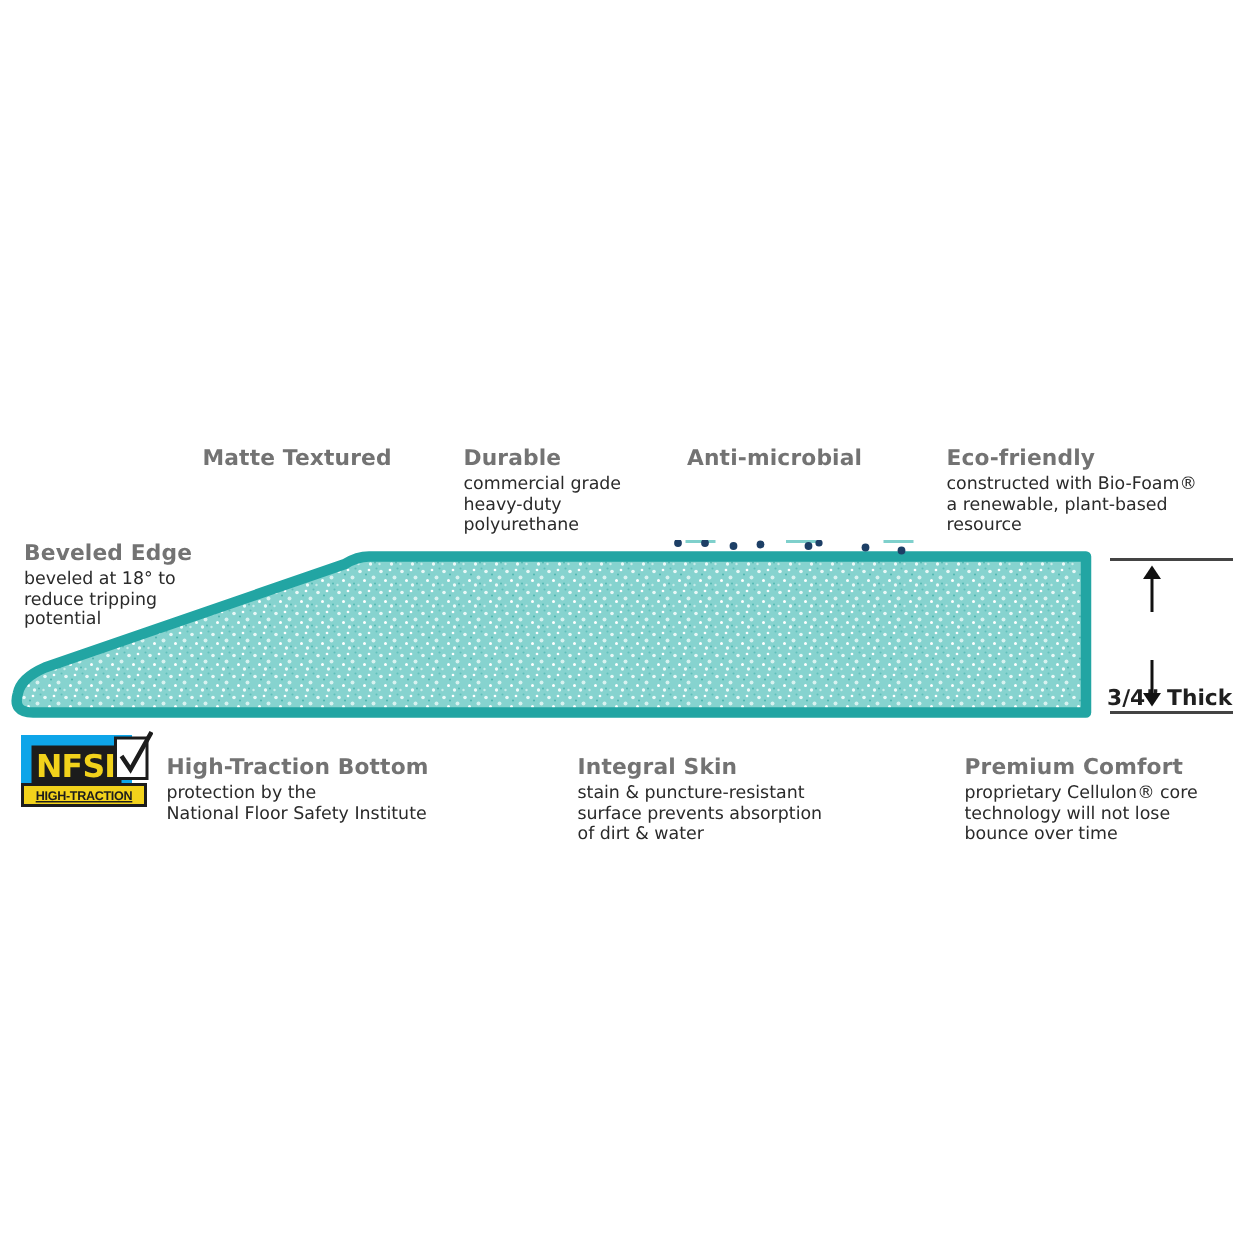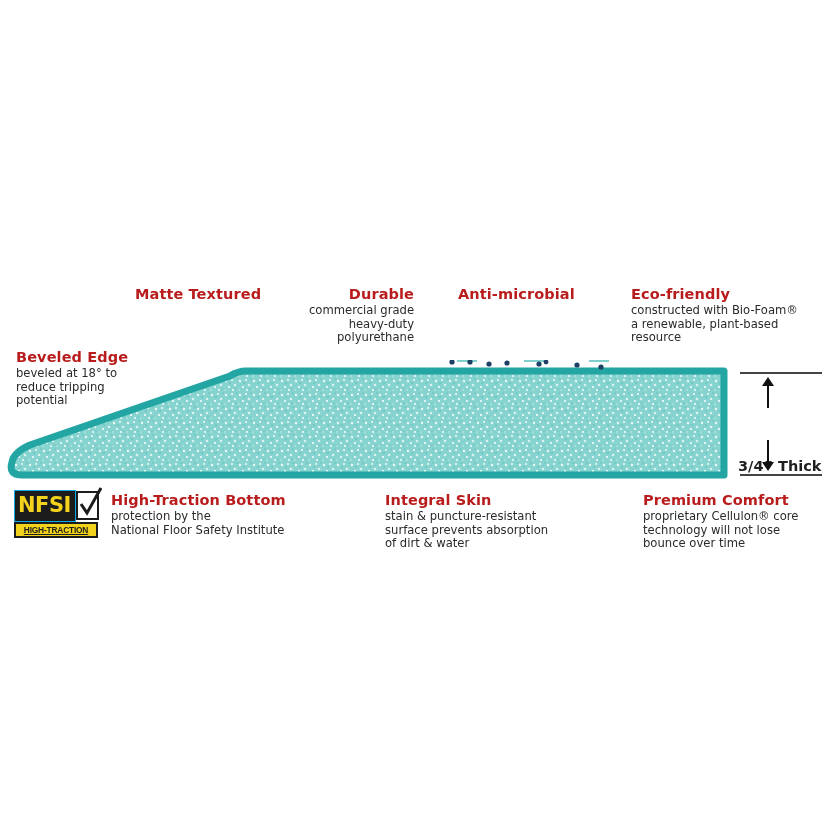--- a/index.html
+++ b/index.html
@@ -1,33 +1,33 @@
 <!DOCTYPE html>
 <html><head>
   <meta charset="utf-8">
   <style>
     html, body { margin:0; padding:0; background:#ffffff; }
     body { width:840px; height:840px; position:relative; overflow:hidden;
            font-family:"DejaVu Sans", sans-serif; color:#1f1f1f; }
     .feat { position:absolute; }
-    .feat h3 { margin:0 0 2px 0; font-size:14.5px; font-weight:bold; color:#b91c1c; letter-spacing:0.1px; white-space:nowrap; }
+    .feat h3 { margin:12px 0 2px 0; font-size:14.5px; font-weight:bold; color:#737373; letter-spacing:0.1px; white-space:nowrap; }
     .feat p { margin:0; font-size:11.6px; line-height:13.5px; color:#2a2a2a; white-space:pre-line; }
     svg.mat { position:absolute; left:0; top:360px; }
     .thick { position:absolute; left:730px; top:370px; width:100px; height:106px; }
     .thick .line { position:absolute; left:10px; width:82px; height:1.5px; background:#444; }
     .thick .lbl { position:absolute; left:8px; top:44px; font-size:14.5px; font-weight:bold; white-space:nowrap;margin-top:44px; }
     .nfsi { position:absolute; left:14px; top:490px; width:86px; height:48px; }
   </style>
 </head>
 <body>
 
 <div class="feat" style="left:135px; top:286px;">
   <h3>Matte Textured</h3>
 </div>
-<div class="feat" style="left:309px; top:286px;text-align:right;">
+<div class="feat" style="left:309px; top:286px;">
   <h3>Durable</h3>
   <p>commercial grade
 heavy-duty
 polyurethane</p>
 </div>
 <div class="feat" style="left:458px; top:286px;">
   <h3>Anti-microbial</h3>
 </div>
 <div class="feat" style="left:631px; top:286px;">
   <h3>Eco-friendly</h3>
@@ -104,21 +104,21 @@
   </svg>
   <div class="lbl">3/4” Thick</div>
   <svg style="position:absolute; left:30px; top:68px;" width="16" height="34">
     <line x1="8" y1="2" x2="8" y2="30" stroke="#111" stroke-width="2"></line>
     <polygon points="2,24 8,33 14,24" fill="#111"></polygon>
   </svg>
   <div class="line" style="top:104px;"></div>
 </div>
 
 <div class="nfsi">
-  <div style="position:absolute; left:0; top:0; width:60px; height:30px; background:#1c1c1c; border:1px solid #0ea5e9;">
+  <div style="position:absolute; left:0; top:0; width:60px; height:30px; background:#1c1c1c; border:7px solid #0ea5e9;">
     <span style="position:absolute; left:3px; top:2px; font-size:21px; font-weight:bold; color:#f2d21b; letter-spacing:-0.5px; font-family:'DejaVu Sans', sans-serif;">NFSI</span>
   </div>
   <svg style="position:absolute; left:62px; top:-4px;" width="26" height="36">
     <rect x="1" y="6" width="21" height="27" fill="#fff" stroke="#1c1c1c" stroke-width="2"></rect>
     <polyline points="5,18 11,27 25,2" fill="none" stroke="#1c1c1c" stroke-width="3"></polyline>
   </svg>
   <div style="position:absolute; left:0; top:32px; width:84px; height:16px; background:#1c1c1c;">
     <span style="position:absolute; left:2px; top:2px; width:80px; height:12px; background:#f2d21b; color:#1c1c1c; font-size:8.4px; font-weight:bold; line-height:12px; text-align:center; font-family:'Liberation Sans', sans-serif; letter-spacing:-0.2px;text-decoration:underline;">HIGH-TRACTION</span>
   </div>
 </div>

